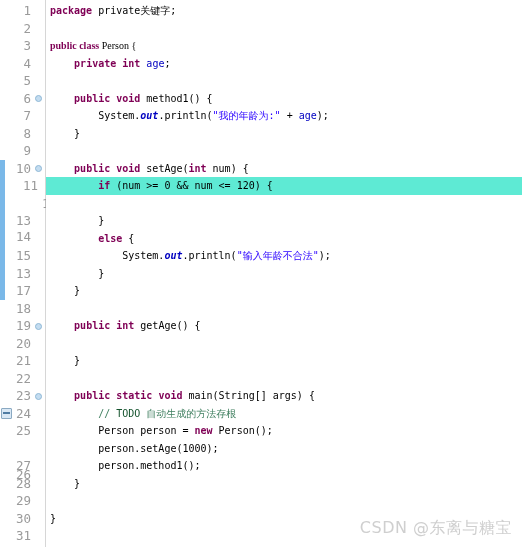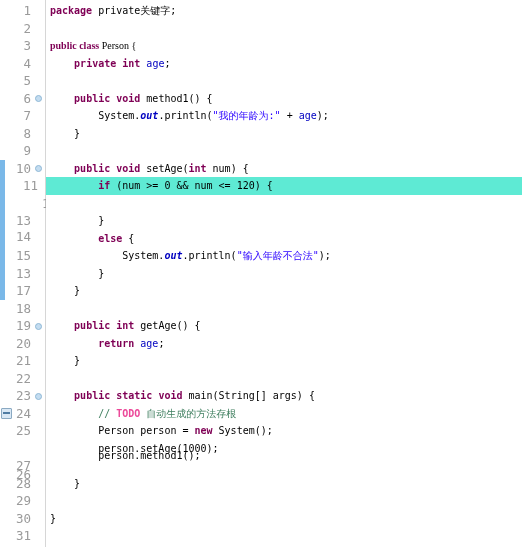--- a/index.html
+++ b/index.html
@@ -128,21 +128,21 @@
     background: #5eead4;
   }
 
   
   .kw   { color: #7f0055; font-weight: bold; }
   .pl   { color: #000000; }
   .fld  { color: #0000c0; }
   .sfld { color: #0000c0; font-weight: bold; font-style: italic; }
   .str  { color: #2a00ff; }
   .cmt  { color: #3f7f5f; }
-  .todo { color: #ec4899; font-weight: bold; }
+  .todo { color: #14532d; font-weight: normal; }
 
   
   .watermark {
     position: absolute;
     right: 10px;
     bottom: 8px;
     font-size: 16px;
     color: #cfcfcf;
     font-family: "DejaVu Sans", "Liberation Sans", sans-serif;
     letter-spacing: 0.5px;
@@ -272,27 +272,27 @@
       <div class="cline" style="top: 142px;"><span class="txt"></span></div>
       <div class="cline" style="top: 159.5px;"><span class="txt"><span class="pl">    </span><span class="kw">public void</span><span class="pl"> setAge(</span><span class="kw">int</span><span class="pl"> num) {</span></span></div>
       <div class="cline highlight" style="top: 177px;"><span class="txt"><span class="pl">        </span><span class="kw">if</span><span class="pl"> (num &gt;= 0 &amp;&amp; num &lt;= 120) {</span></span></div>
       <div class="cline" style="top: 212px;"><span class="txt"><span class="pl">        }</span></span></div>
       <div class="cline" style="top: 229.5px;"><span class="txt"><span class="pl">        </span><span class="kw">else</span><span class="pl"> {</span></span></div>
       <div class="cline" style="top: 247px;"><span class="txt"><span class="pl">            System.</span><span class="sfld">out</span><span class="pl">.println(</span><span class="str">"输入年龄不合法"</span><span class="pl">);</span></span></div>
       <div class="cline" style="top: 264.5px;"><span class="txt"><span class="pl">        }</span></span></div>
       <div class="cline" style="top: 282px;"><span class="txt"><span class="pl">    }</span></span></div>
       <div class="cline" style="top: 299.5px;"><span class="txt"></span></div>
       <div class="cline" style="top: 317px;"><span class="txt"><span class="pl">    </span><span class="kw">public int</span><span class="pl"> getAge() {</span></span></div>
-      <div class="cline" style="top: 334.5px;"><span class="txt"><span class="pl">        </span><span class="kw">return</span><span class="pl"> </span><span class="fld">age</span><span class="pl">;</span></span></div>
       <div class="cline" style="top: 352px;"><span class="txt"><span class="pl">    }</span></span></div>
       <div class="cline" style="top: 369.5px;"><span class="txt"></span></div>
       <div class="cline" style="top: 387px;"><span class="txt"><span class="pl">    </span><span class="kw">public static void</span><span class="pl"> main(String[] args) {</span></span></div>
       <div class="cline" style="top: 404.5px;"><span class="txt"><span class="pl">        </span><span class="cmt">// </span><span class="todo">TODO</span><span class="cmt"> 自动生成的方法存根</span></span></div>
-      <div class="cline" style="top: 422px;"><span class="txt"><span class="pl">        Person person = </span><span class="kw">new</span><span class="pl"> System();</span></span></div>
+      <div class="cline" style="top: 422px;"><span class="txt"><span class="pl">        Person person = </span><span class="kw">new</span><span class="pl"> Person();</span></span></div>
       <div class="cline" style="top: 439.5px;"><span class="txt"><span class="pl">        person.setAge(1000);</span></span></div>
-      <div class="cline" style="top: 447px;"><span class="txt"><span class="pl">        person.method1();</span></span></div>
+      <div class="cline" style="top: 457px;"><span class="txt"><span class="pl">        person.method1();</span></span></div>
       <div class="cline" style="top: 474.5px;"><span class="txt"><span class="pl">    }</span></span></div>
       <div class="cline" style="top: 492px;"><span class="txt"></span></div>
       <div class="cline" style="top: 509.5px;"><span class="txt"><span class="pl">}</span></span></div>
       <div class="cline" style="top: 527px;"><span class="txt"></span></div>
     </div>
 
+  <div class="watermark">CSDN @东离与糖宝</div>
 </div>
 
 </body></html>

